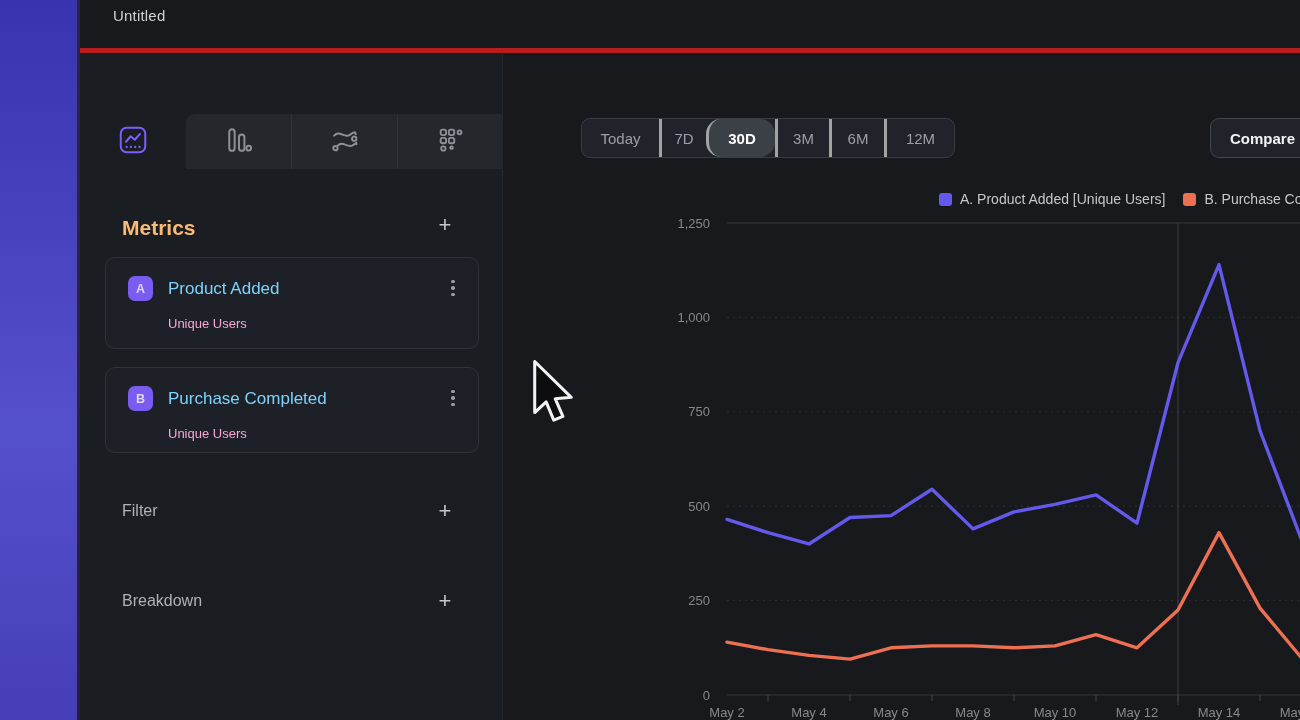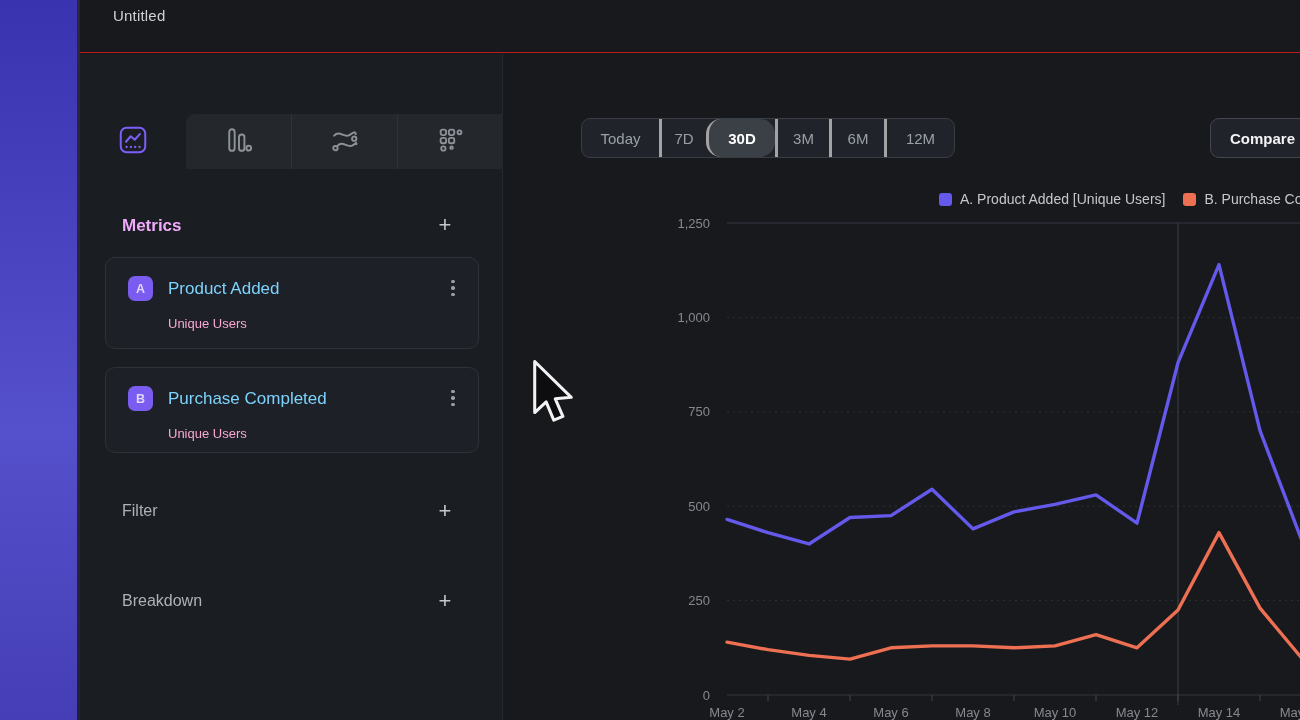--- a/index.html
+++ b/index.html
@@ -10,40 +10,40 @@
   
   #left-strip { left:0; top:0; width:80px; height:720px;
     background:linear-gradient(180deg,#3a33b0 0%, #4d46c2 40%, #5550cb 60%, #453eb6 100%); }
   #left-strip .edge { position:absolute; right:0; top:0; width:3px; height:100%;
     background:linear-gradient(180deg,#23242a,#1a1b20); opacity:.85; }
 
   
   #app { left:80px; top:0; width:1220px; height:720px; background:#17191d; }
 
   
-  #topbar { left:0; top:0; width:1220px; height:53px; background:#17191d; border-bottom:1px solid #b91c1c; }
+  #topbar { left:0; top:0; width:1220px; height:53px; background:#17191d; border-bottom:5px solid #b91c1c; }
   #doc-title { position:absolute; left:33px; top:7px; font-size:15px; color:#ced1d5; letter-spacing:.2px; }
 
   
   #sidebar { left:0; top:54px; width:423px; height:666px; background:#1a1d21; border-right:1px solid #272a2f; }
   #analyze-row { position:absolute; left:0; top:0; width:100%; height:59px; background:#1d2025; border-bottom:1px solid #26292e; }
   #analyze-row .inner { position:absolute; left:42px; top:19px; display:flex; align-items:center; gap:9px; }
   .analyze-prefix { font-size:16px; color:#b3b7bc; }
   .analyze-value { font-size:16px; color:#f2f3f5; font-weight:700; }
   .chev { margin-left:2px; display:inline-block; }
 
   
   #tabstrip { position:absolute; left:0; top:60px; width:423px; height:55px; }
   .tab-active { position:absolute; left:0; top:0; width:106px; height:55px; display:flex; align-items:center; justify-content:center; }
   #tab-rest { position:absolute; left:106px; top:0; width:317px; height:55px; background:#24272c; border-radius:9px 0 0 0; display:flex; }
   .tab { flex:1; display:flex; align-items:center; justify-content:center; color:#8d9298; }
   .tab + .tab { border-left:1px solid #2f3338; }
 
   
-  .side-header { position:absolute; left:42px; font-size:17px; font-weight:700; color:#f0abfc; }
+  .side-header { position:absolute; left:42px; font-size:21px; font-weight:700; color:#fdba74; }
   .plus { position:absolute; left:354px; width:22px; text-align:center; font-size:22px; font-weight:300; color:#c3c7cc; cursor:default; }
   .metric-card { position:absolute; left:25px; width:374px; background:#1d2026; border:1px solid #2f3338; border-radius:10px; }
   .metric-top { position:absolute; left:22px; top:18px; display:flex; align-items:center; gap:15px; }
   .badge { width:25px; height:25px; border-radius:7px; background:#7a5cf0; color:#ded6ff; font-size:12.5px; font-weight:700; display:flex; align-items:center; justify-content:center; }
   .metric-title { font-size:17px; font-weight:500; color:#7dd3fc; }
   .metric-sub { position:absolute; left:62px; top:58px; font-size:13px; color:#f9a8d4; }
   .kebab { position:absolute; right:16px; top:20px; width:18px; height:20px; display:flex; flex-direction:column; align-items:center; justify-content:center; gap:3px; }
   .kebab i { width:3.4px; height:3.4px; border-radius:50%; background:#9aa0a6; }
   .side-label { position:absolute; left:42px; font-size:16px; font-weight:500; color:#aeb2b8; }
 

